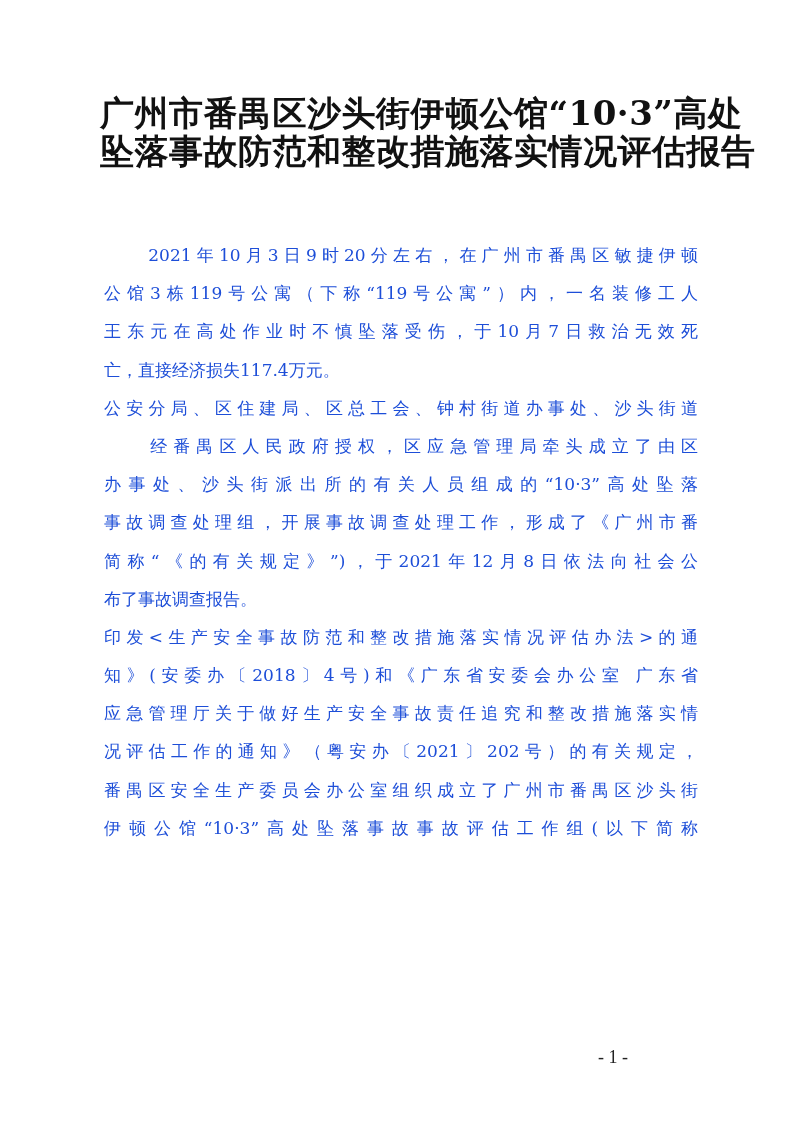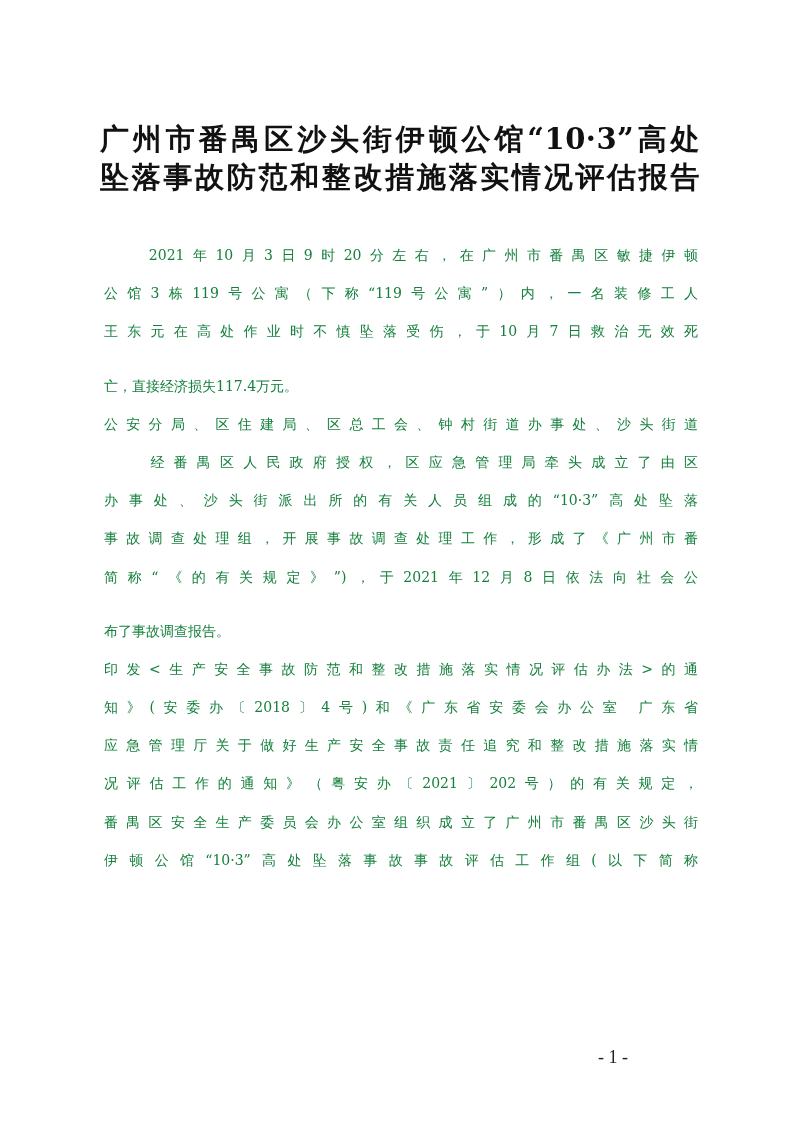--- a/index.html
+++ b/index.html
@@ -1,21 +1,21 @@
 <!DOCTYPE html>
 <html><head>
 <meta charset="utf-8">
 <style>
   html, body { margin: 0; padding: 0; background: #ffffff; }
   body { width: 794px; height: 1123px; position: relative; overflow: hidden; font-family: "DejaVu Serif", "Liberation Serif", serif; color: #1a1a1a; }
-  .title { position: absolute; left: 100px; width: 600px; top: 118px; text-align: center; font-family: "DejaVu Serif", serif; font-weight: bold; font-size: 29px; line-height: 43px; letter-spacing: 0.5px; color: #111; }
+  .title { position: absolute; left: 100px; width: 600px; top: 92px; text-align: center; font-family: "DejaVu Serif", serif; font-weight: bold; font-size: 34px; line-height: 43px; letter-spacing: 0.5px; color: #111; }
   .title .line { display: block; white-space: nowrap; }
-  .body { position: absolute; left: 104px; width: 594px; top: 236px; font-size: 14px; line-height: 38.2px; color: #15803d; }
+  .body { position: absolute; left: 104px; width: 594px; top: 236px; font-size: 17px; line-height: 38.2px; color: #1d4ed8; }
   .line { display: block; white-space: nowrap; text-align: justify; text-align-last: justify; height: 38.2px; }
-  .line.last { text-align-last: left; margin-top: 16px; }
+  .line.last { text-align-last: left; }
   .para { display: block; }
   .page-num { position: absolute; left: 598px; top: 1047px; font-size: 18px; color: #222; font-family: "Liberation Serif", serif; }
 </style>
 </head>
 <body>
 
 <div class="title">
   <span class="line">广州市番禺区沙头街伊顿公馆“10·3”高处</span>
   <span class="line">坠落事故防范和整改措施落实情况评估报告</span>
 </div>

